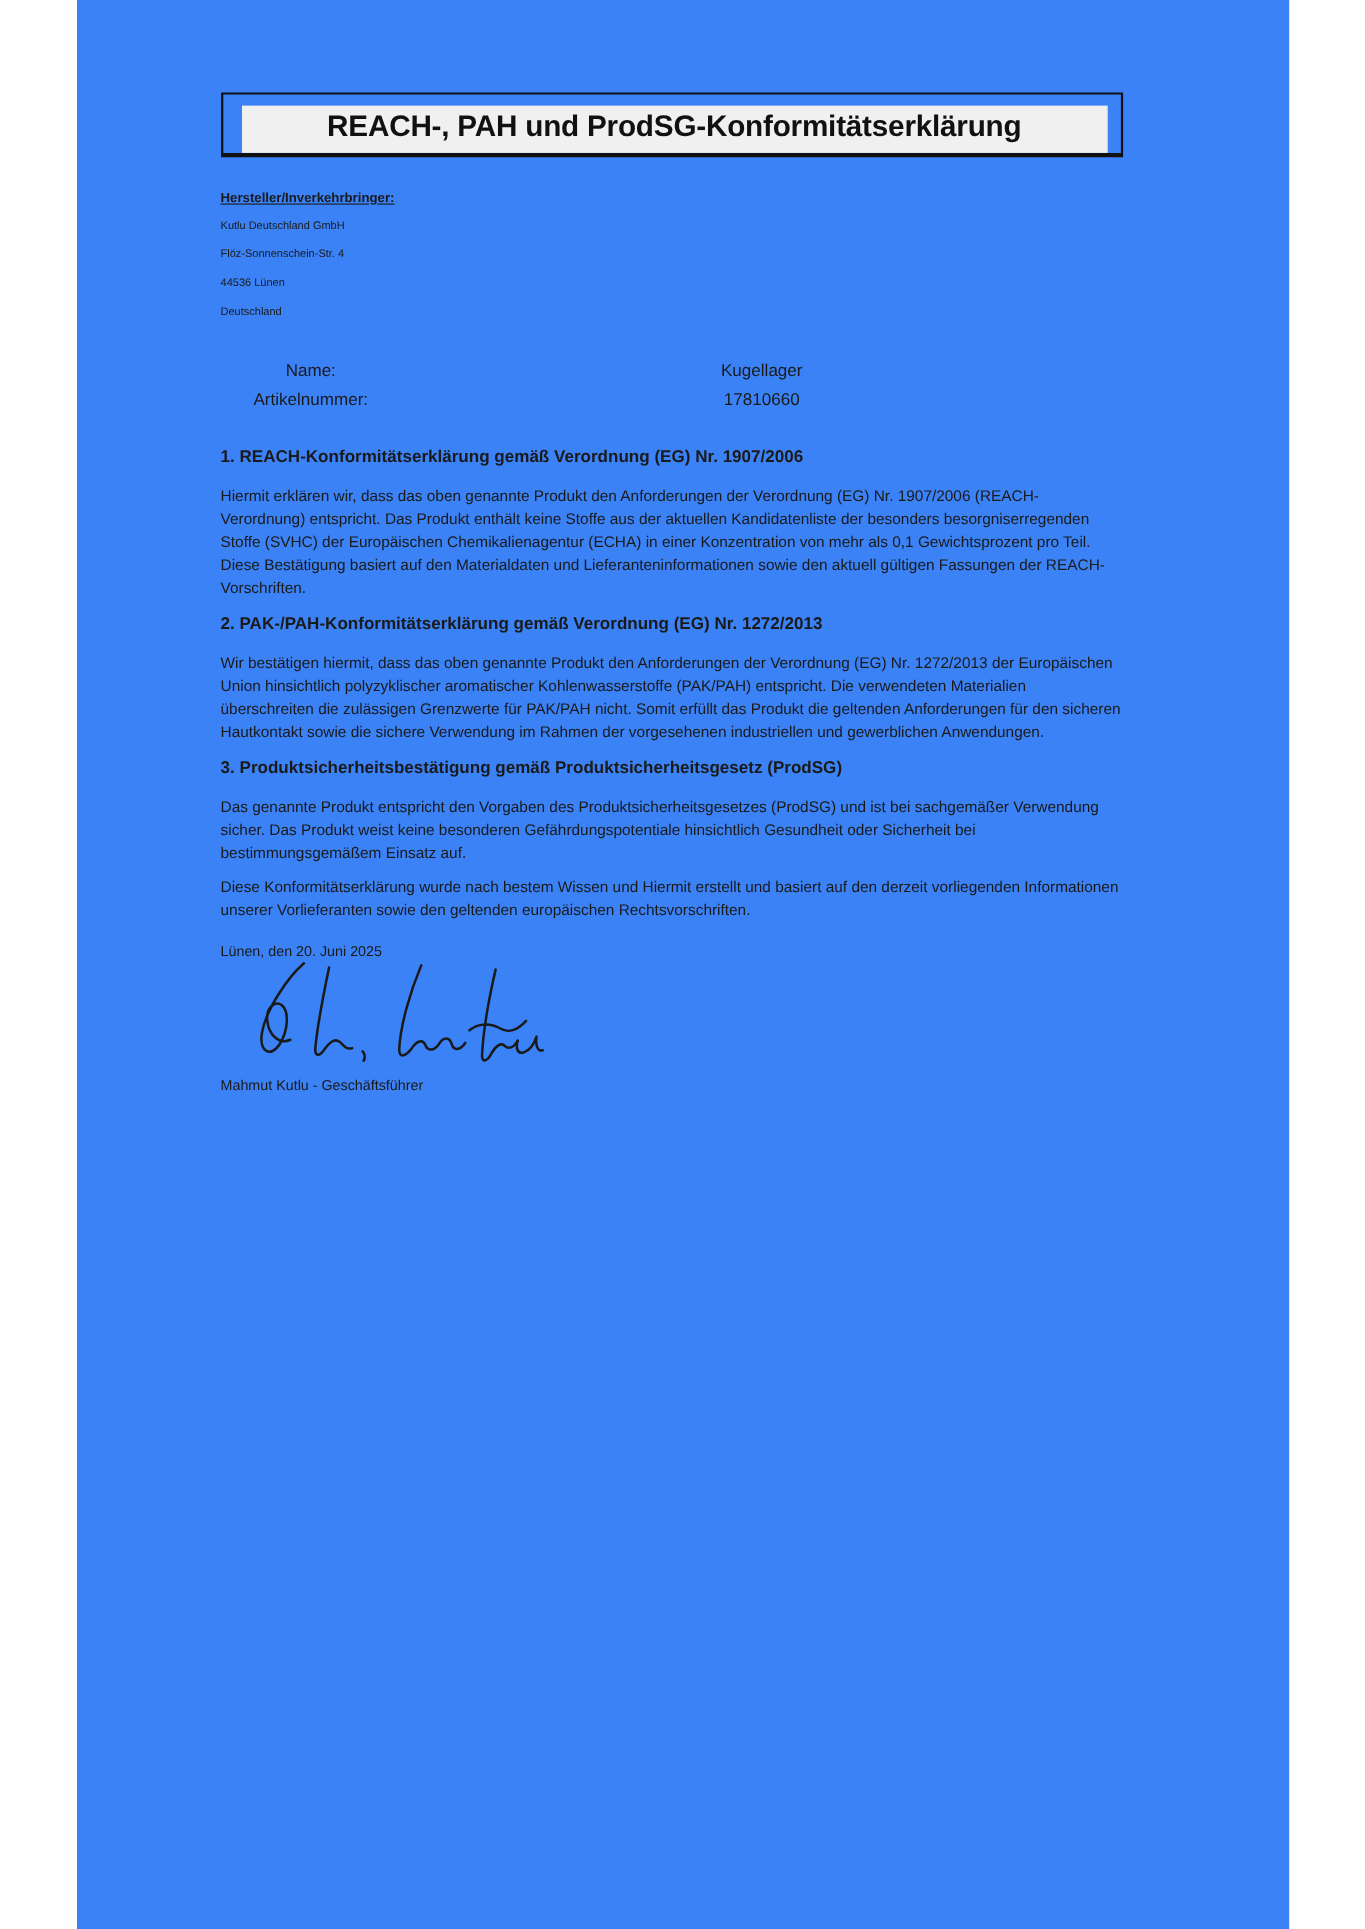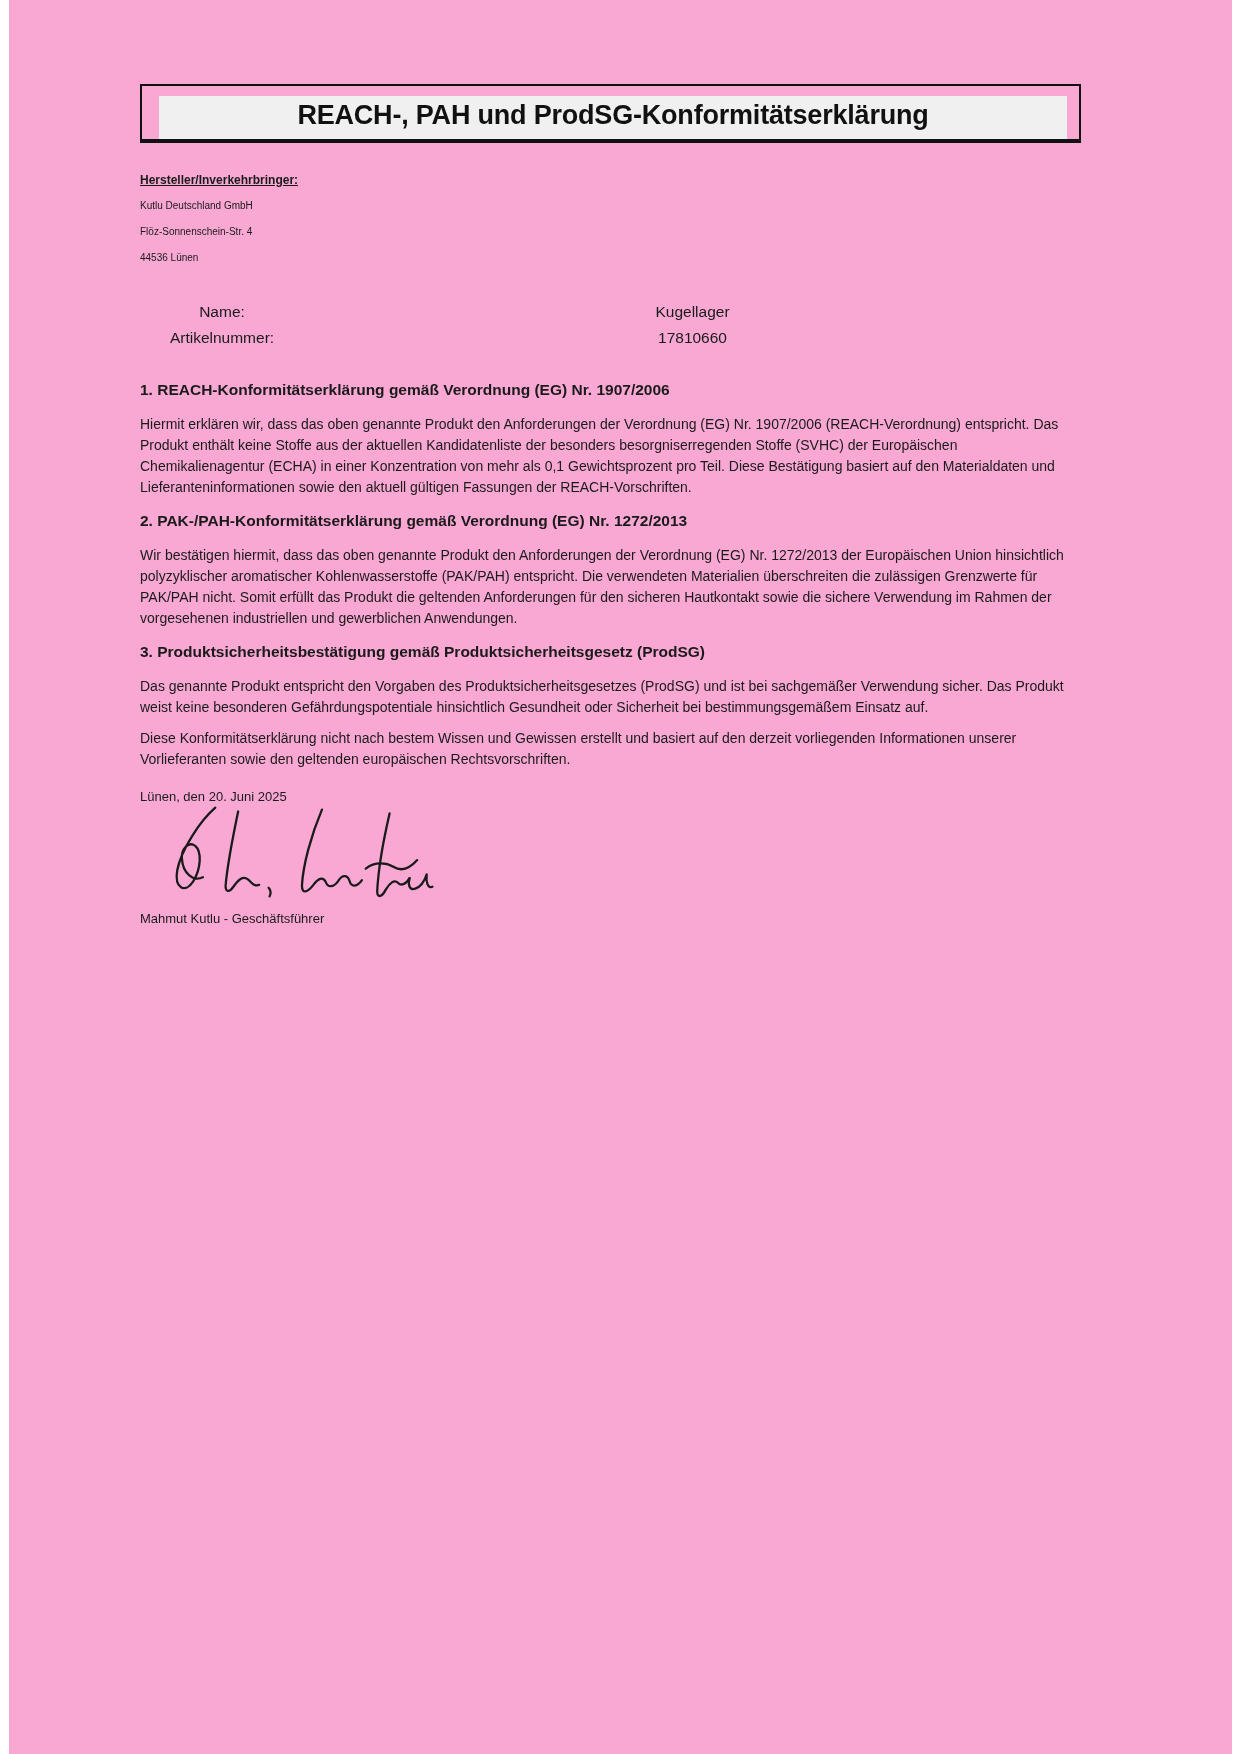--- a/index.html
+++ b/index.html
@@ -4,24 +4,24 @@
 <title>REACH-, PAH und ProdSG-Konformitätserklärung</title>
 <style>
   * { box-sizing: border-box; margin: 0; padding: 0; }
   html, body { background: #ffffff; }
   body {
     font-family: "Liberation Sans", "DejaVu Sans", sans-serif;
     color: #1a1a1a;
   }
   .page {
     position: relative;
-    width: 1223px;
+    width: 1102px;
     height: 1754px;
     margin: 0 auto;
-    background: #f9a8d4;
+    background: #3b82f6;
     padding: 84px 151px 40px 131px;
   }
   
   .title-box {
     border: 2px solid #111111;
     border-bottom-width: 4px;
     margin-bottom: 24px;
   }
   .title-inner {
     background: #f0f0f0;
@@ -91,20 +91,21 @@
     <div class="title-inner">
       <h1>REACH-, PAH und ProdSG-Konformitätserklärung</h1>
     </div>
   </div>
 
   <div class="manufacturer">
     <div class="manufacturer-heading">Hersteller/Inverkehrbringer:</div>
     <div class="manufacturer-line">Kutlu Deutschland GmbH</div>
     <div class="manufacturer-line">Flöz-Sonnenschein-Str. 4</div>
     <div class="manufacturer-line">44536 Lünen</div>
+    <div class="manufacturer-line">Deutschland</div>
   </div>
 
   <div class="product-info">
     <div class="product-row">
       <span class="product-label">Name:</span>
       <span class="product-value">Kugellager</span>
     </div>
     <div class="product-row">
       <span class="product-label">Artikelnummer:</span>
       <span class="product-value">17810660</span>
@@ -119,21 +120,21 @@
   <div class="section">
     <h2 class="section-heading">2. PAK-/PAH-Konformitätserklärung gemäß Verordnung (EG) Nr. 1272/2013</h2>
     <p class="body-paragraph">Wir bestätigen hiermit, dass das oben genannte Produkt den Anforderungen der Verordnung (EG) Nr. 1272/2013 der Europäischen Union hinsichtlich polyzyklischer aromatischer Kohlenwasserstoffe (PAK/PAH) entspricht. Die verwendeten Materialien überschreiten die zulässigen Grenzwerte für PAK/PAH nicht. Somit erfüllt das Produkt die geltenden Anforderungen für den sicheren Hautkontakt sowie die sichere Verwendung im Rahmen der vorgesehenen industriellen und gewerblichen Anwendungen.</p>
   </div>
 
   <div class="section">
     <h2 class="section-heading">3. Produktsicherheitsbestätigung gemäß Produktsicherheitsgesetz (ProdSG)</h2>
     <p class="body-paragraph">Das genannte Produkt entspricht den Vorgaben des Produktsicherheitsgesetzes (ProdSG) und ist bei sachgemäßer Verwendung sicher. Das Produkt weist keine besonderen Gefährdungspotentiale hinsichtlich Gesundheit oder Sicherheit bei bestimmungsgemäßem Einsatz auf.</p>
   </div>
 
-  <p class="body-paragraph closing">Diese Konformitätserklärung nicht nach bestem Wissen und Gewissen erstellt und basiert auf den derzeit vorliegenden Informationen unserer Vorlieferanten sowie den geltenden europäischen Rechtsvorschriften.</p>
+  <p class="body-paragraph closing">Diese Konformitätserklärung wurde nach bestem Wissen und Hiermit erstellt und basiert auf den derzeit vorliegenden Informationen unserer Vorlieferanten sowie den geltenden europäischen Rechtsvorschriften.</p>
 
   <div class="date-line">Lünen, den 20. Juni 2025</div>
 
   <svg class="signature" width="290" height="100" viewBox="0 0 300 105" fill="none" stroke="#1a1a1a" stroke-width="2.4" stroke-linecap="round" stroke-linejoin="round">
     <path d="M60,6 C44,20 24,50 20,72 C17,90 28,97 37,83 C45,70 46,52 39,46 C32,41 24,49 25,60 C26,74 36,84 47,79"></path>
     <path d="M84,10 C79,34 73,64 71,86 C70,94 74,96 79,89 C84,82 89,77 94,81 C98,84 100,89 106,87"></path>
     <path d="M116,90 C118,92 119,96 117,99"></path>
     <path d="M172,8 C161,34 152,66 151,88 C151,97 157,95 163,87 C168,80 173,78 176,84 C178,90 184,90 189,83 C193,76 199,76 201,83 C203,90 209,89 214,82"></path>
     <path d="M243,12 C237,38 231,72 230,94 C230,101 235,100 239,92 C243,85 248,81 252,85 C255,88 260,87 264,80"></path>
     <path d="M218,70 C228,62 240,64 247,68 C255,73 264,70 272,61"></path>

